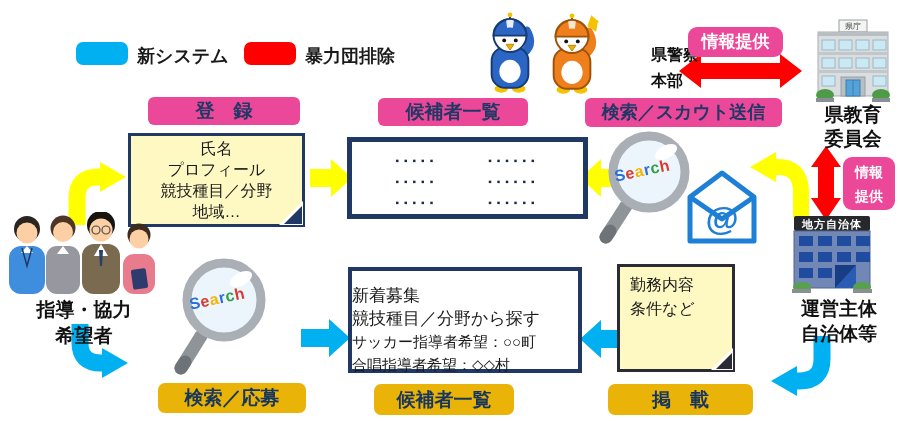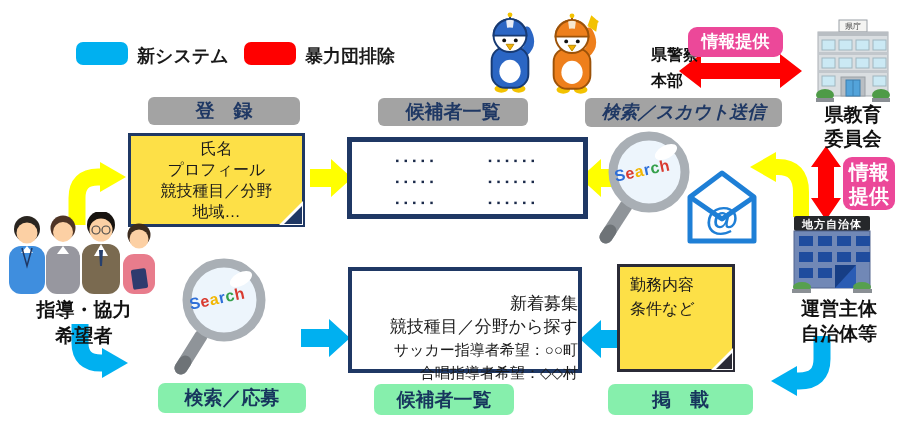--- a/index.html
+++ b/index.html
@@ -1,29 +1,29 @@
 <!DOCTYPE html>
 <html><head>
 <meta charset="utf-8">
 <style>
   html,body{margin:0;padding:0;background:#fff;}
   .stage{position:relative;width:900px;height:421px;background:#ffffff;overflow:hidden;
          font-family:"Liberation Sans","DejaVu Sans",sans-serif;}
   .abs{position:absolute;}
   .overlay{position:absolute;left:0;top:0;pointer-events:none;}
-  .ylabel{position:absolute;background:#a3a3a3;color:#1F3864;font-weight:bold;
+  .ylabel{position:absolute;background:#ec4899;color:#1F3864;font-weight:bold;
           text-align:center;border-radius:6px;}
-  .blabel{position:absolute;background:#86efac;color:#17365D;font-weight:bold;
+  .blabel{position:absolute;background:#eab308;color:#17365D;font-weight:bold;
           text-align:center;border-radius:7px;}
   .badge{position:absolute;background:#ec4899;color:#ffffff;font-weight:bold;
          text-align:center;border-radius:9px;}
   .swatch{position:absolute;border-radius:7px;}
   .legend-text{position:absolute;font-size:18px;font-weight:bold;color:#1a1a1a;}
   .entity{position:absolute;font-weight:bold;color:#111111;}
-  .note-box{position:absolute;background:#fde047;border:3px solid #1F3864;box-sizing:border-box;}
+  .note-box{position:absolute;background:#fef9c3;border:3px solid #1F3864;box-sizing:border-box;}
   .thick-box{position:absolute;background:#fff;border:5px solid #1F3864;box-sizing:border-box;}
   .fold{position:absolute;right:-1px;bottom:-1px;}
   .note-lines{text-align:center;font-size:16px;line-height:21px;color:#1a1a1a;padding-top:2px;}
   .job-lines{text-align:left;font-size:16px;line-height:24px;color:#1a1a1a;padding:6px 0 0 10px;}
   .dots-wrap{display:flex;justify-content:center;gap:50px;padding-top:8px;}
   .dots-col{line-height:21px;font-size:10px;letter-spacing:5px;color:#1B2A4A;white-space:nowrap;}
   .search-word{position:absolute;font-weight:bold;font-size:16px;letter-spacing:0.5px;
                transform:rotate(-12deg);white-space:nowrap;}
   .at-symbol{position:absolute;width:100%;text-align:center;top:32px;
              font-size:34px;font-weight:bold;color:#1E7FD6;}
@@ -128,21 +128,21 @@
     <ellipse cx="12" cy="76" rx="9" ry="6" fill="#4E9B47"></ellipse>
     <ellipse cx="68" cy="76" rx="9" ry="6" fill="#4E9B47"></ellipse>
     <rect x="3" y="79" width="18" height="4" fill="#8A8F94"></rect>
     <rect x="59" y="79" width="18" height="4" fill="#8A8F94"></rect>
   </svg>
   <div class="entity" style="left:808px;top:103px;width:90px;font-size:19px;line-height:24px;text-align:center;">
     <div>県教育</div>
     <div>委員会</div>
   </div>
 
-  <div class="badge" style="left:843px;top:157px;width:52px;height:53px;font-size:20px;line-height:24px;padding-top:3px;box-sizing:border-box;">
+  <div class="badge" style="left:843px;top:157px;width:52px;height:53px;font-size:14px;line-height:24px;padding-top:3px;box-sizing:border-box;">
     <div>情報</div>
     <div>提供</div>
   </div>
 
   <svg class="abs" style="left:791px;top:215px;" width="82" height="79" viewBox="0 0 82 79">
     <rect x="3" y="1" width="76" height="15" rx="2" fill="#26282B"></rect>
     <text x="41" y="12.5" font-size="11" font-weight="bold" fill="#ffffff" text-anchor="middle" letter-spacing="1">地方自治体</text>
     <rect x="3" y="16" width="76" height="57" fill="#7188B6" stroke="#53658E"></rect>
     <rect x="8" y="21" width="14" height="10" fill="#1F4C9E"></rect>
     <rect x="27" y="21" width="14" height="10" fill="#1F4C9E"></rect>
@@ -161,21 +161,21 @@
     <rect x="1" y="74" width="19" height="4" fill="#8A8F94"></rect>
     <rect x="62" y="74" width="19" height="4" fill="#8A8F94"></rect>
   </svg>
   <div class="entity" style="left:790px;top:296px;width:98px;font-size:19px;line-height:25px;text-align:center;">
     <div>運営主体</div>
     <div>自治体等</div>
   </div>
 
   <div class="ylabel" style="left:148px;top:97px;width:152px;height:28px;font-size:19px;line-height:28px;">登　録</div>
   <div class="ylabel" style="left:378px;top:98px;width:150px;height:28px;font-size:19px;line-height:28px;">候補者一覧</div>
-  <div class="ylabel" style="left:585px;top:98px;width:197px;height:29px;font-size:18px;line-height:29px;font-style:italic;">検索／スカウト送信</div>
+  <div class="ylabel" style="left:585px;top:98px;width:197px;height:29px;font-size:18px;line-height:29px;">検索／スカウト送信</div>
 
   <div class="note-box" style="left:128px;top:133px;width:177px;height:94px;">
     <div class="note-lines">
       <div>氏名</div>
       <div>プロフィール</div>
       <div>競技種目／分野</div>
       <div>地域…</div>
     </div>
     <svg class="fold" width="24" height="24" viewBox="0 0 24 24">
       <polygon points="0,24 24,24 24,0" fill="#ffffff"></polygon>
@@ -247,21 +247,21 @@
     <svg width="102" height="120" viewBox="0 0 102 120">
       <line x1="33" y1="80" x2="13" y2="112" stroke="#8F9499" stroke-width="13" stroke-linecap="round"></line>
       <line x1="17" y1="106" x2="13" y2="112" stroke="#6E7377" stroke-width="13" stroke-linecap="round"></line>
       <circle cx="56" cy="44" r="37" fill="#EDF5FC" stroke="#A9AFB5" stroke-width="9"></circle>
       <ellipse cx="73" cy="23" rx="12" ry="6.5" fill="#ffffff" transform="rotate(-28 73 23)"></ellipse>
     </svg>
     <div class="search-word" style="left:21px;top:34px;"><span style="color: rgb(46, 111, 216);">S</span><span style="color: rgb(217, 59, 48);">e</span><span style="color: rgb(242, 183, 5);">a</span><span style="color: rgb(46, 111, 216);">r</span><span style="color: rgb(53, 160, 75);">c</span><span style="color: rgb(217, 59, 48);">h</span></div>
   </div>
 
   <div class="thick-box" style="left:348px;top:267px;width:234px;height:106px;border-width:4px;">
-    <div style="text-align:right;padding-top:21px;color:#1a1a1a;">
+    <div style="text-align:left;padding-top:13px;color:#1a1a1a;">
       <div style="font-size:17px;line-height:23px;">新着募集</div>
       <div style="font-size:17px;line-height:23px;">競技種目／分野から探す</div>
       <div style="font-size:15px;line-height:23px;">サッカー指導者希望：○○町</div>
       <div style="font-size:15px;line-height:23px;">合唱指導者希望：◇◇村</div>
     </div>
   </div>
 
   <div class="note-box" style="left:617px;top:264px;width:118px;height:108px;border-color:#2B2B36;">
     <div class="job-lines">
       <div>勤務内容</div>

